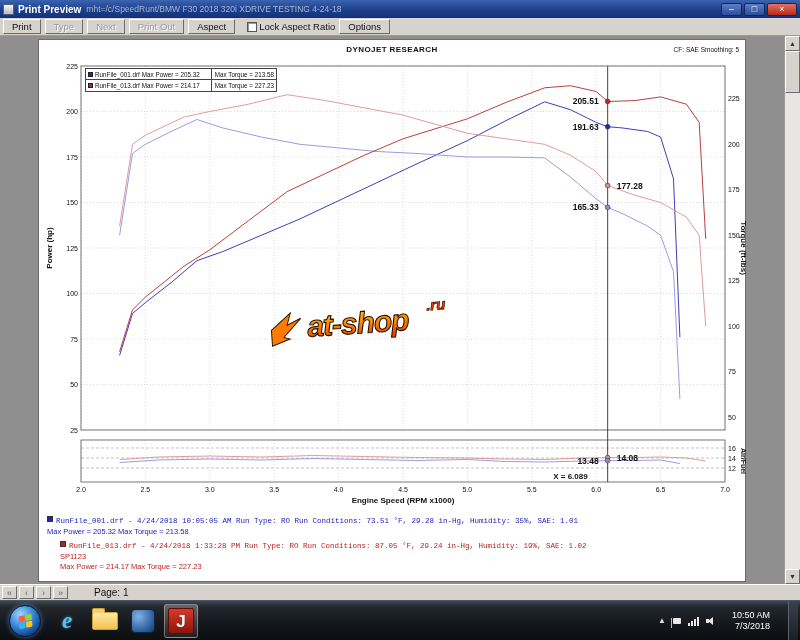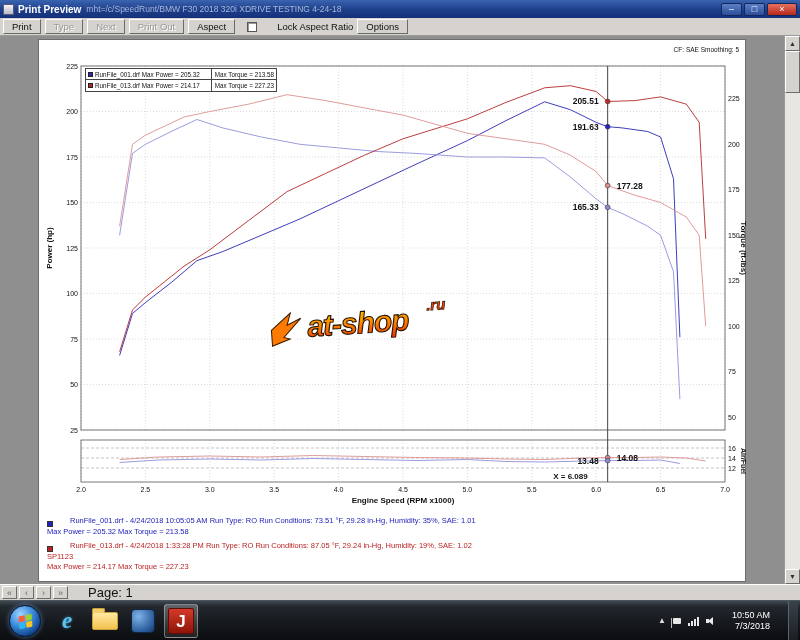--- a/index.html
+++ b/index.html
@@ -21,21 +21,21 @@
     color:#fff; background:linear-gradient(#5b7fc7,#2c4d99); border:1px solid #14275c;
     border-radius:2px; cursor:default; }
   .wbtn.close { width:30px; background:linear-gradient(#e8705f,#b52a1d); }
 
   
   .toolbar { position:absolute; top:18px; left:0; right:0; height:18px; background:#d6d3ce;
     border-bottom:1px solid #9a9a9a; display:flex; align-items:center; padding:0 3px; gap:4px; }
   .tbtn { height:15px; font-size:9.5px; font-family:inherit; padding:0 8px; background:#d6d3ce;
     border:1px solid; border-color:#fff #6b6b6b #6b6b6b #fff; color:#111; }
   .tbtn.disabled { color:#9a9a9a; text-shadow:1px 1px 0 #fff; }
-  .chk-wrap { display:flex; align-items:center; gap:20px; margin-left:8px; }
+  .chk-wrap { display:flex; align-items:center; gap:2px; margin-left:8px; }
   .checkbox { width:10px; height:10px; background:#fff; border:1px solid #555;
     box-shadow:inset 1px 1px 0 #999; }
   .chk-label { font-size:9.5px; color:#111; }
 
   
   .preview { position:absolute; top:36px; left:0; right:0; height:548px; background:#8f8f8f; }
   .page { position:absolute; left:38px; top:3px; width:708px; height:543px; background:#fff;
     border:1px solid #6e6e6e; }
   .brand { position:absolute; top:5px; left:0; width:100%; text-align:center;
     font-size:8px; font-weight:bold; letter-spacing:.4px; color:#111; }
@@ -51,39 +51,39 @@
   .lrow:last-child { border-bottom:none; }
   .sw { width:5px; height:5px; flex:none; border:1px solid #222; }
   .lfile { white-space:nowrap; }
   .lpow { white-space:nowrap; flex:1; }
   .ltor { border-left:1px solid #444; padding-left:3px; white-space:nowrap;
     height:100%; display:flex; align-items:center; }
 
   .runs { position:absolute; left:8px; top:476px; width:694px; font-size:7.5px;
     line-height:10.5px; }
   .run { margin-bottom:4px; }
-  .run-line1 { display:flex; gap:17px; align-items:flex-end; white-space:nowrap; }
+  .run-line1 { display:flex; gap:3px; align-items:flex-start; white-space:nowrap;font-family:Liberation Mono, monospace; }
   .bullet { width:6px; height:6px; flex:none; border:1px solid #333; }
 
   .vscroll { position:absolute; right:0; top:0; width:16px; height:548px; background:#e8e6e2;
     border-left:1px solid #9a9a9a; }
   .sarrow { position:absolute; left:0; width:15px; height:15px; background:#d6d3ce;
     border:1px solid; border-color:#fff #6b6b6b #6b6b6b #fff; font-size:7px; color:#333;
     text-align:center; line-height:13px; }
   .sarrow.up { top:0; } .sarrow.down { bottom:0; }
   .sthumb { position:absolute; left:0; top:15px; width:15px; height:42px; background:#d6d3ce;
     border:1px solid; border-color:#fff #6b6b6b #6b6b6b #fff; }
 
   
   .footer { position:absolute; top:584px; left:0; right:0; height:16px; background:#d6d3ce;
     border-top:1px solid #fff; display:flex; align-items:center; padding:0 2px; gap:2px; }
   .nbtn { width:15px; height:13px; padding:0; font-size:9px; line-height:10px; color:#666;
     background:#d6d3ce; border:1px solid; border-color:#fff #6b6b6b #6b6b6b #fff;
     font-family:inherit; }
-  .page-label { font-size:13px; color:#111; margin-left:18px; }
+  .page-label { font-size:10px; color:#111; margin-left:24px; }
 
   
   .taskbar { position:absolute; top:600px; left:0; right:0; height:40px;
     background:linear-gradient(180deg,#3f4851 0%,#23282e 14%,#14171b 60%,#0c0e11 100%);
     border-top:1px solid #4a5560; display:flex; align-items:center; padding:0 2px; }
   .orb { width:32px; height:32px; border-radius:50%; margin:0 7px; position:relative; flex:none;
     background:radial-gradient(circle at 35% 28%, #9fd4ff 0%, #3e8ede 40%, #10458f 75%, #062a5e 100%);
     border:1px solid #0a1f3d; box-shadow:0 0 5px rgba(120,180,255,.55); }
   .flag { position:absolute; left:9px; top:9px; width:13px; height:13px; display:grid;
     grid-template-columns:1fr 1fr; grid-template-rows:1fr 1fr; gap:1px;
@@ -149,20 +149,21 @@
     <button class="tbtn">Aspect</button>
     <span class="chk-wrap">
       <span class="checkbox"></span>
       <span class="chk-label">Lock Aspect Ratio</span>
     </span>
     <button class="tbtn">Options</button>
   </div>
 
   <div class="preview">
     <div class="page">
+      <div class="brand">DYNOJET RESEARCH</div>
       <div class="cf-note">CF: SAE  Smoothing: 5</div>
 
       <svg id="dyno-svg" width="708" height="462" viewBox="0 0 708 462">
         <defs>
           <linearGradient id="wmgrad" x1="0" y1="0" x2="0" y2="1">
             <stop offset="0" stop-color="#ffcc00"></stop>
             <stop offset="0.5" stop-color="#ff8800"></stop>
             <stop offset="1" stop-color="#e83300"></stop>
           </linearGradient>
         </defs>
@@ -286,21 +287,21 @@
       </div>
 
       <div class="runs">
         <div class="run" style="color: rgb(34, 34, 187);">
           <div class="run-line1">
             <span class="bullet" style="background: rgb(34, 34, 187);"></span>
             <span>RunFile_001.drf - 4/24/2018 10:05:05 AM  Run Type: RO  Run Conditions: 73.51 °F, 29.28 in-Hg,  Humidity:  35%, SAE: 1.01</span>
           </div>
           <div>Max Power = 205.32  Max Torque = 213.58</div>
         </div>
-        <div class="run" style="color: rgb(187, 34, 34);">
+        <div class="run" style="color: rgb(187, 34, 34); margin-left: 13px;">
           <div class="run-line1">
             <span class="bullet" style="background: rgb(187, 34, 34);"></span>
             <span>RunFile_013.drf - 4/24/2018 1:33:28 PM  Run Type: RO  Run Conditions: 87.05 °F, 29.24 in-Hg,  Humidity:  19%, SAE: 1.02</span>
           </div>
           <div>SP1123</div>
           <div>Max Power = 214.17  Max Torque = 227.23</div>
         </div>
       </div>
     </div>
 

